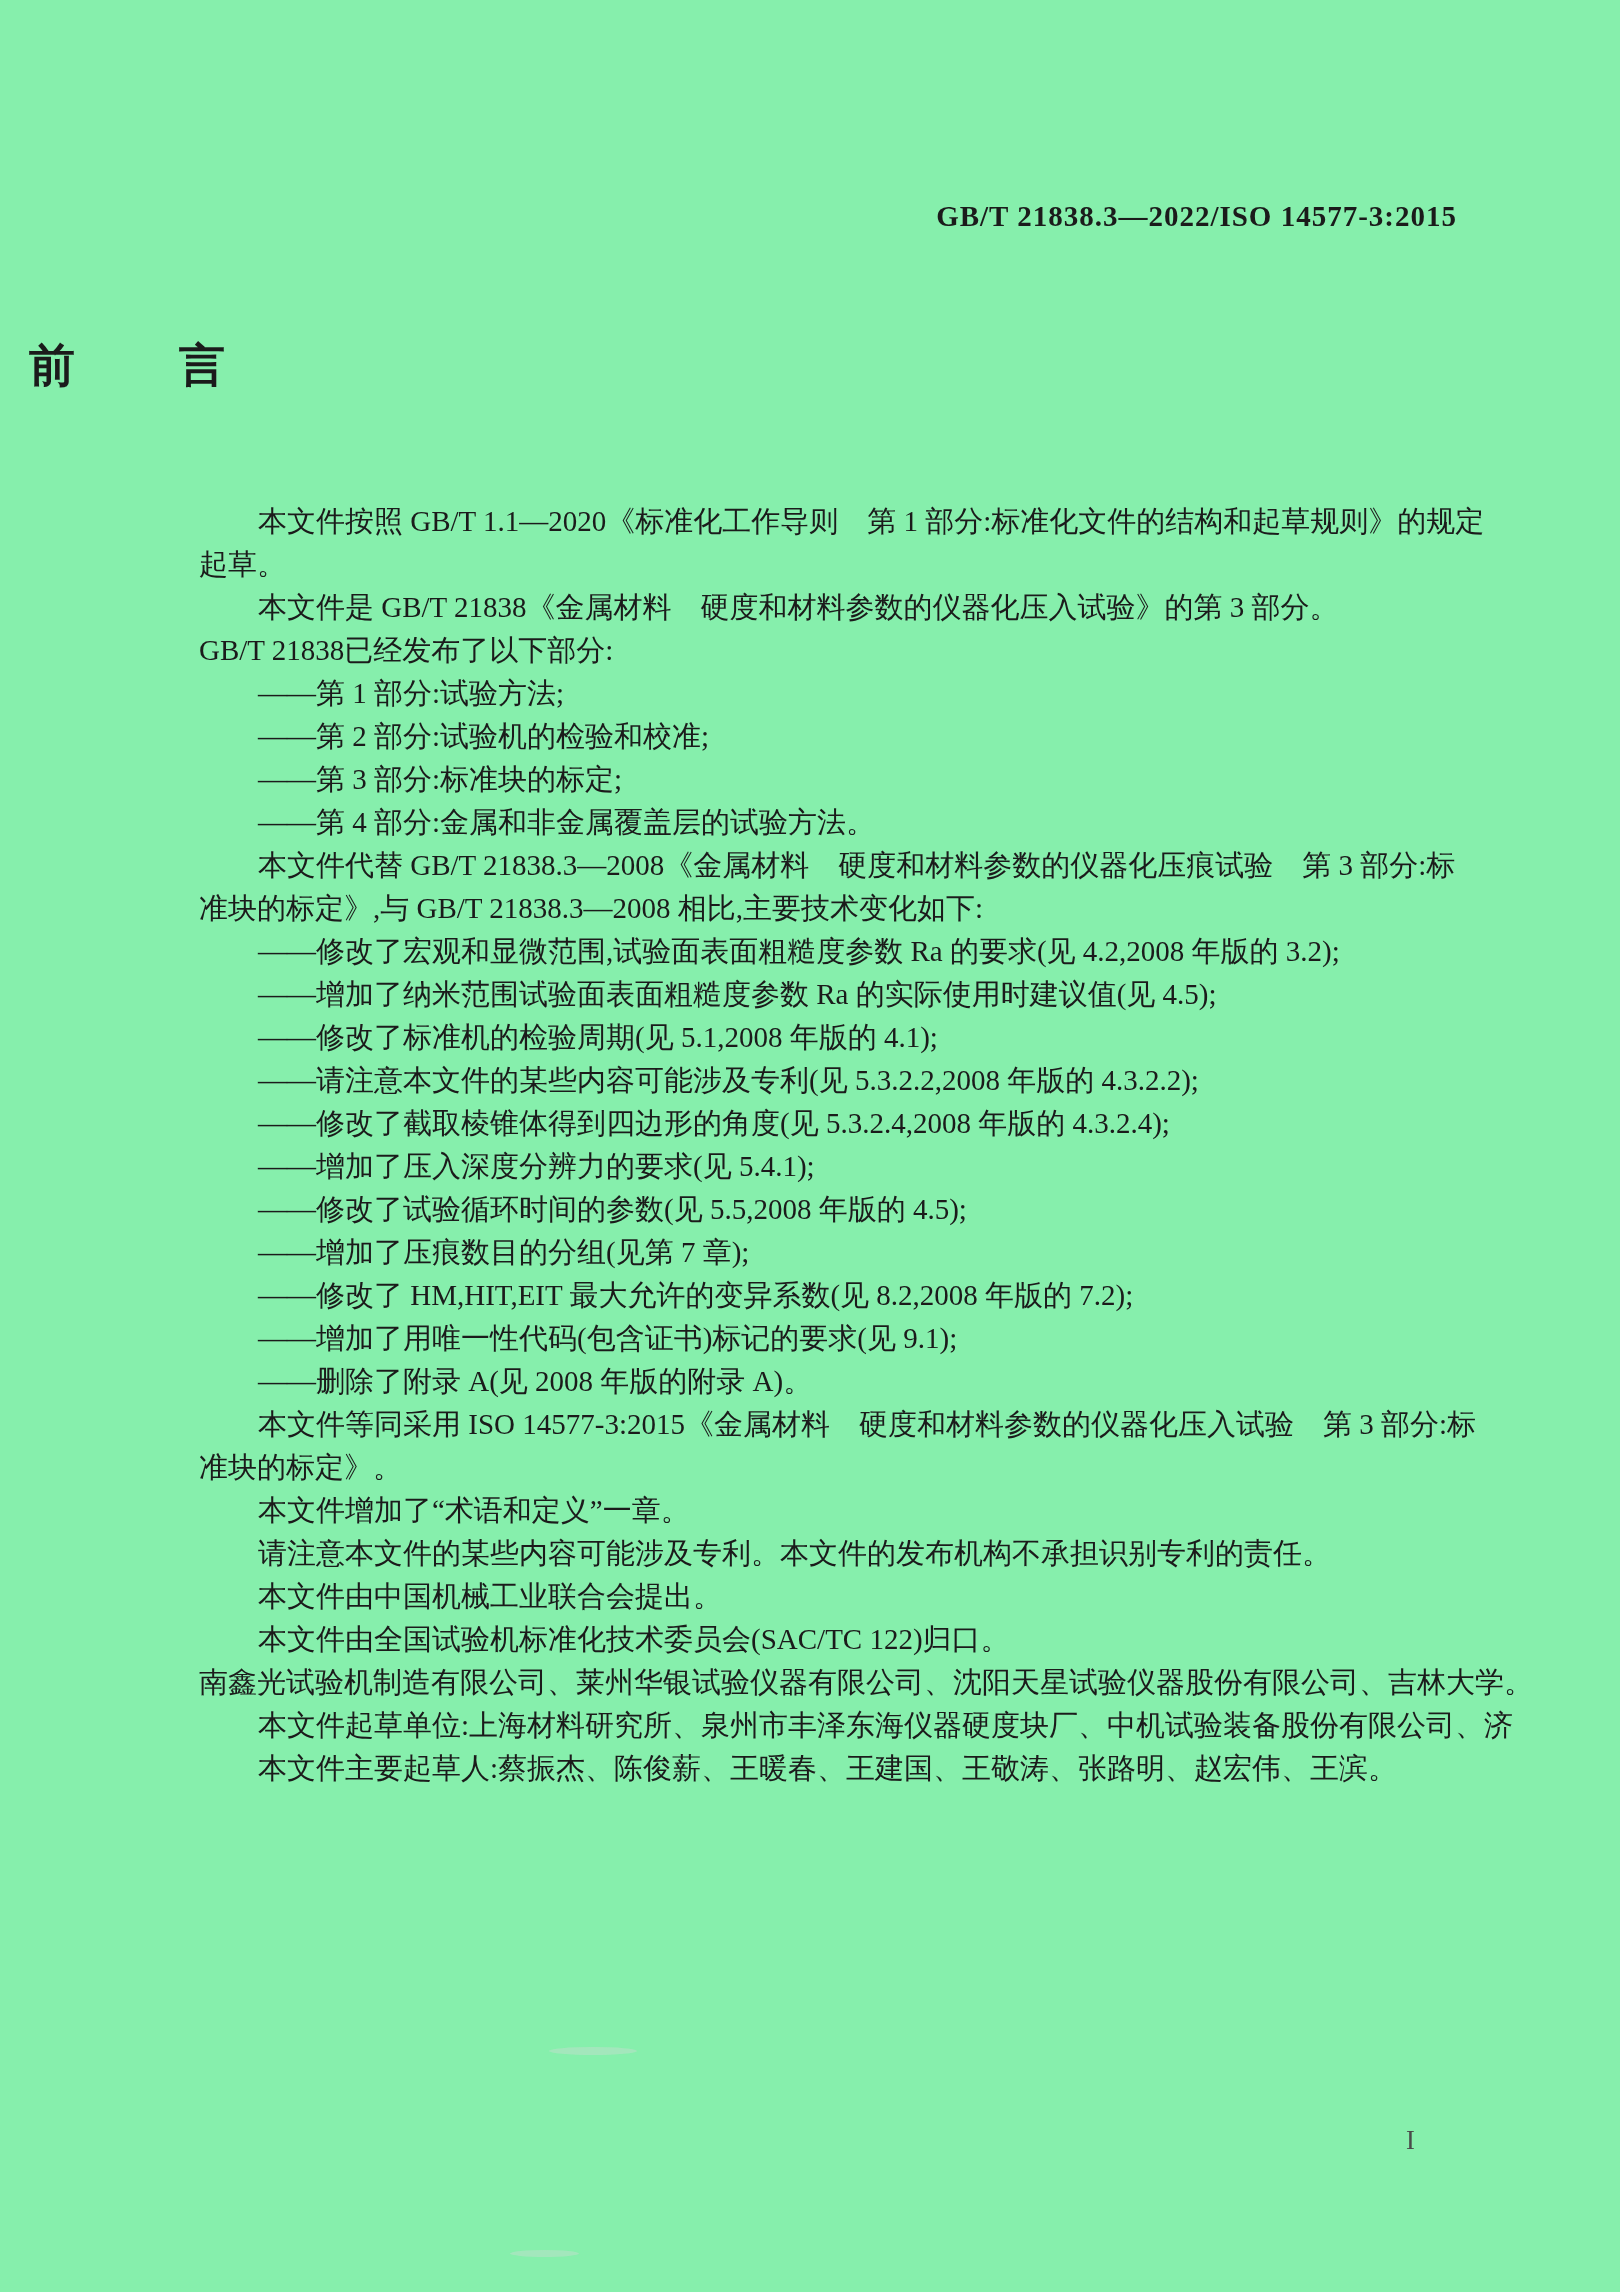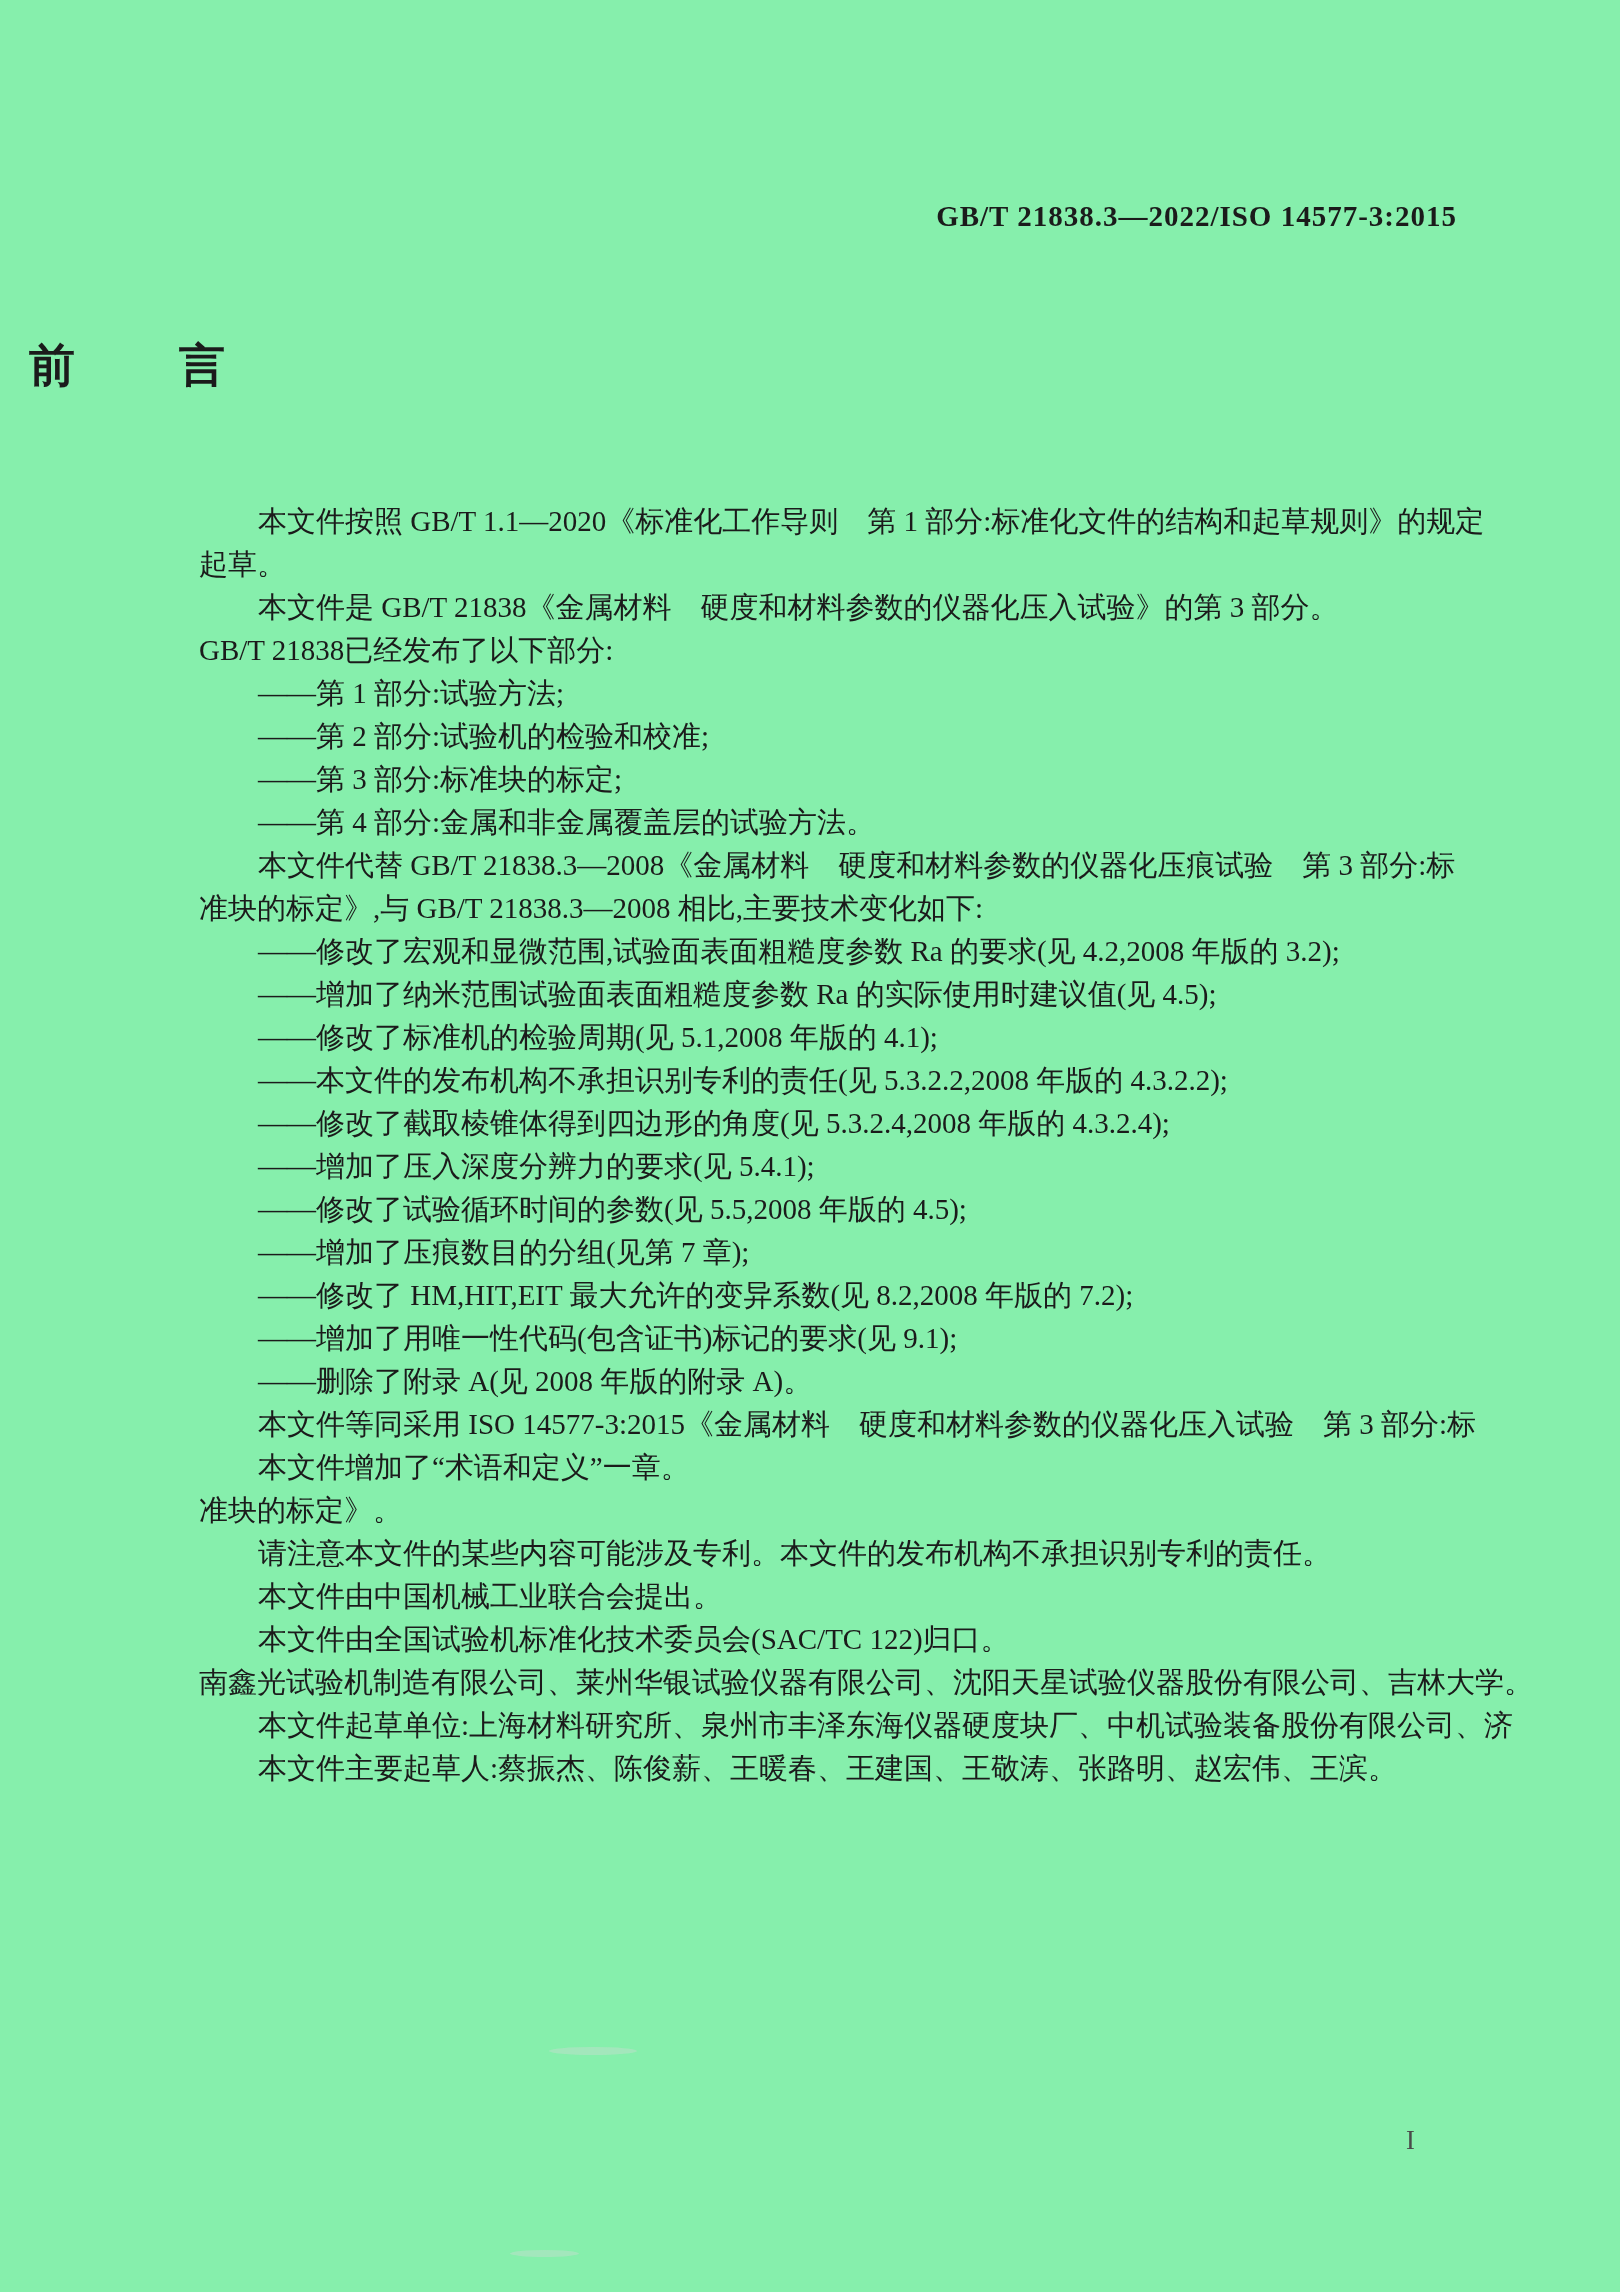--- a/index.html
+++ b/index.html
@@ -69,31 +69,31 @@
       <div class="line flush">GB/T 21838已经发布了以下部分:</div>
       <div class="line indent">——第 1 部分:试验方法;</div>
       <div class="line indent">——第 2 部分:试验机的检验和校准;</div>
       <div class="line indent">——第 3 部分:标准块的标定;</div>
       <div class="line indent">——第 4 部分:金属和非金属覆盖层的试验方法。</div>
       <div class="line indent">本文件代替 GB/T 21838.3—2008《金属材料　硬度和材料参数的仪器化压痕试验　第 3 部分:标</div>
       <div class="line flush">准块的标定》,与 GB/T 21838.3—2008 相比,主要技术变化如下:</div>
       <div class="line indent">——修改了宏观和显微范围,试验面表面粗糙度参数 Ra 的要求(见 4.2,2008 年版的 3.2);</div>
       <div class="line indent">——增加了纳米范围试验面表面粗糙度参数 Ra 的实际使用时建议值(见 4.5);</div>
       <div class="line indent">——修改了标准机的检验周期(见 5.1,2008 年版的 4.1);</div>
-      <div class="line indent">——本文件的发布机构不承担识别专利的责任(见 5.3.2.2,2008 年版的 4.3.2.2);</div>
+      <div class="line indent">——请注意本文件的某些内容可能涉及专利(见 5.3.2.2,2008 年版的 4.3.2.2);</div>
       <div class="line indent">——修改了截取棱锥体得到四边形的角度(见 5.3.2.4,2008 年版的 4.3.2.4);</div>
       <div class="line indent">——增加了压入深度分辨力的要求(见 5.4.1);</div>
       <div class="line indent">——修改了试验循环时间的参数(见 5.5,2008 年版的 4.5);</div>
       <div class="line indent">——增加了压痕数目的分组(见第 7 章);</div>
       <div class="line indent">——修改了 HM,HIT,EIT 最大允许的变异系数(见 8.2,2008 年版的 7.2);</div>
       <div class="line indent">——增加了用唯一性代码(包含证书)标记的要求(见 9.1);</div>
       <div class="line indent">——删除了附录 A(见 2008 年版的附录 A)。</div>
       <div class="line indent">本文件等同采用 ISO 14577-3:2015《金属材料　硬度和材料参数的仪器化压入试验　第 3 部分:标</div>
+      <div class="line flush">准块的标定》。</div>
       <div class="line indent">本文件增加了“术语和定义”一章。</div>
-      <div class="line flush">准块的标定》。</div>
       <div class="line indent">请注意本文件的某些内容可能涉及专利。本文件的发布机构不承担识别专利的责任。</div>
       <div class="line indent">本文件由中国机械工业联合会提出。</div>
       <div class="line indent">本文件由全国试验机标准化技术委员会(SAC/TC 122)归口。</div>
       <div class="line flush">南鑫光试验机制造有限公司、莱州华银试验仪器有限公司、沈阳天星试验仪器股份有限公司、吉林大学。</div>
       <div class="line indent">本文件起草单位:上海材料研究所、泉州市丰泽东海仪器硬度块厂、中机试验装备股份有限公司、济</div>
       <div class="line indent">本文件主要起草人:蔡振杰、陈俊薪、王暖春、王建国、王敬涛、张路明、赵宏伟、王滨。</div>
     </div>
 
   <div class="smudge s1"></div>
   <div class="smudge s2"></div>

